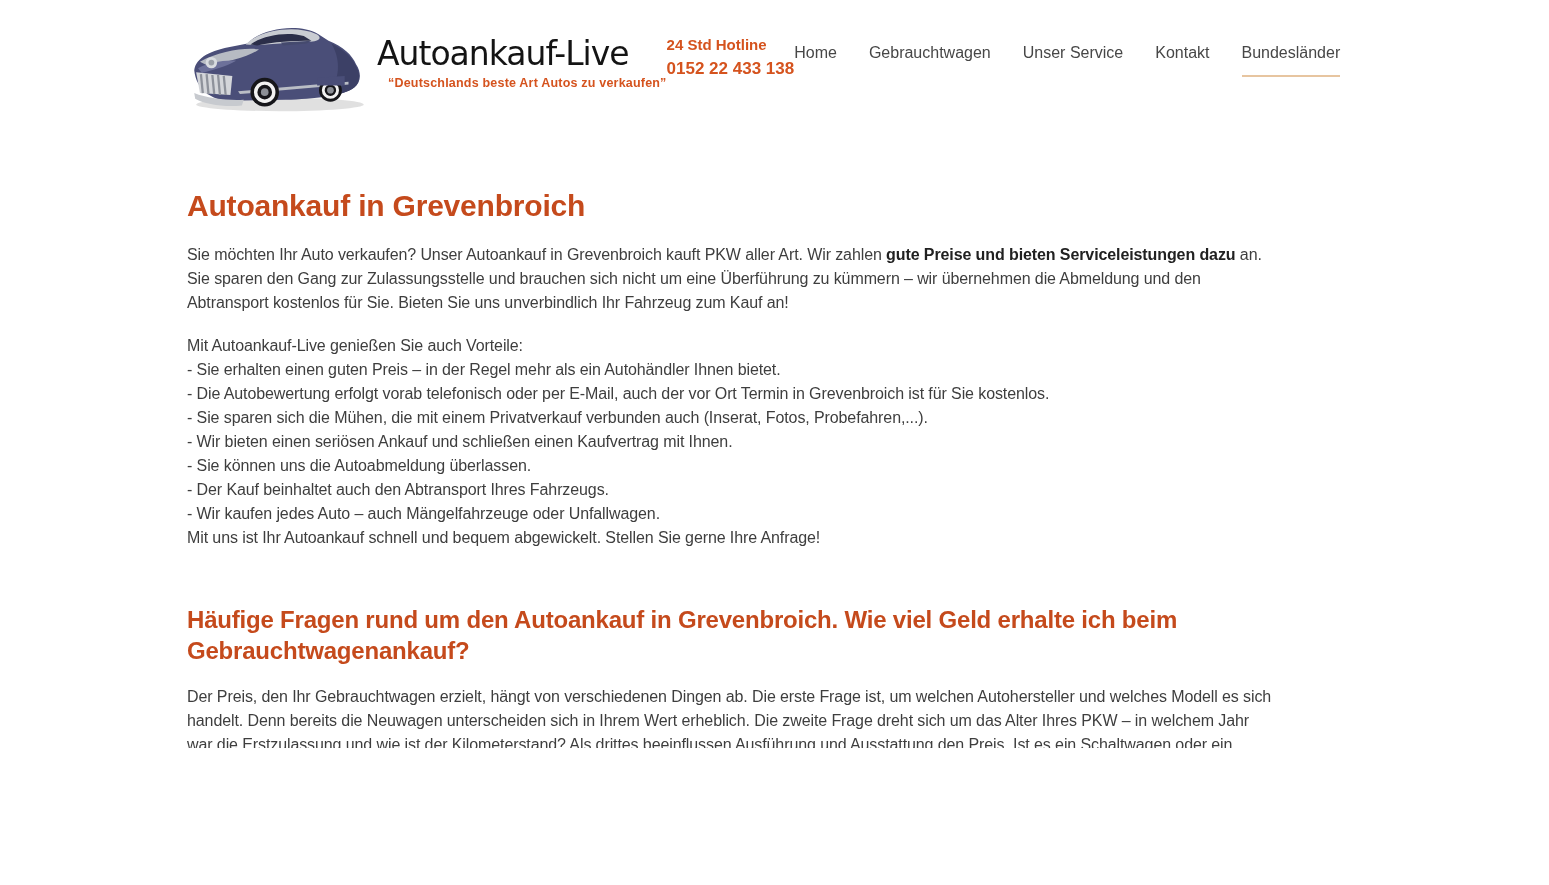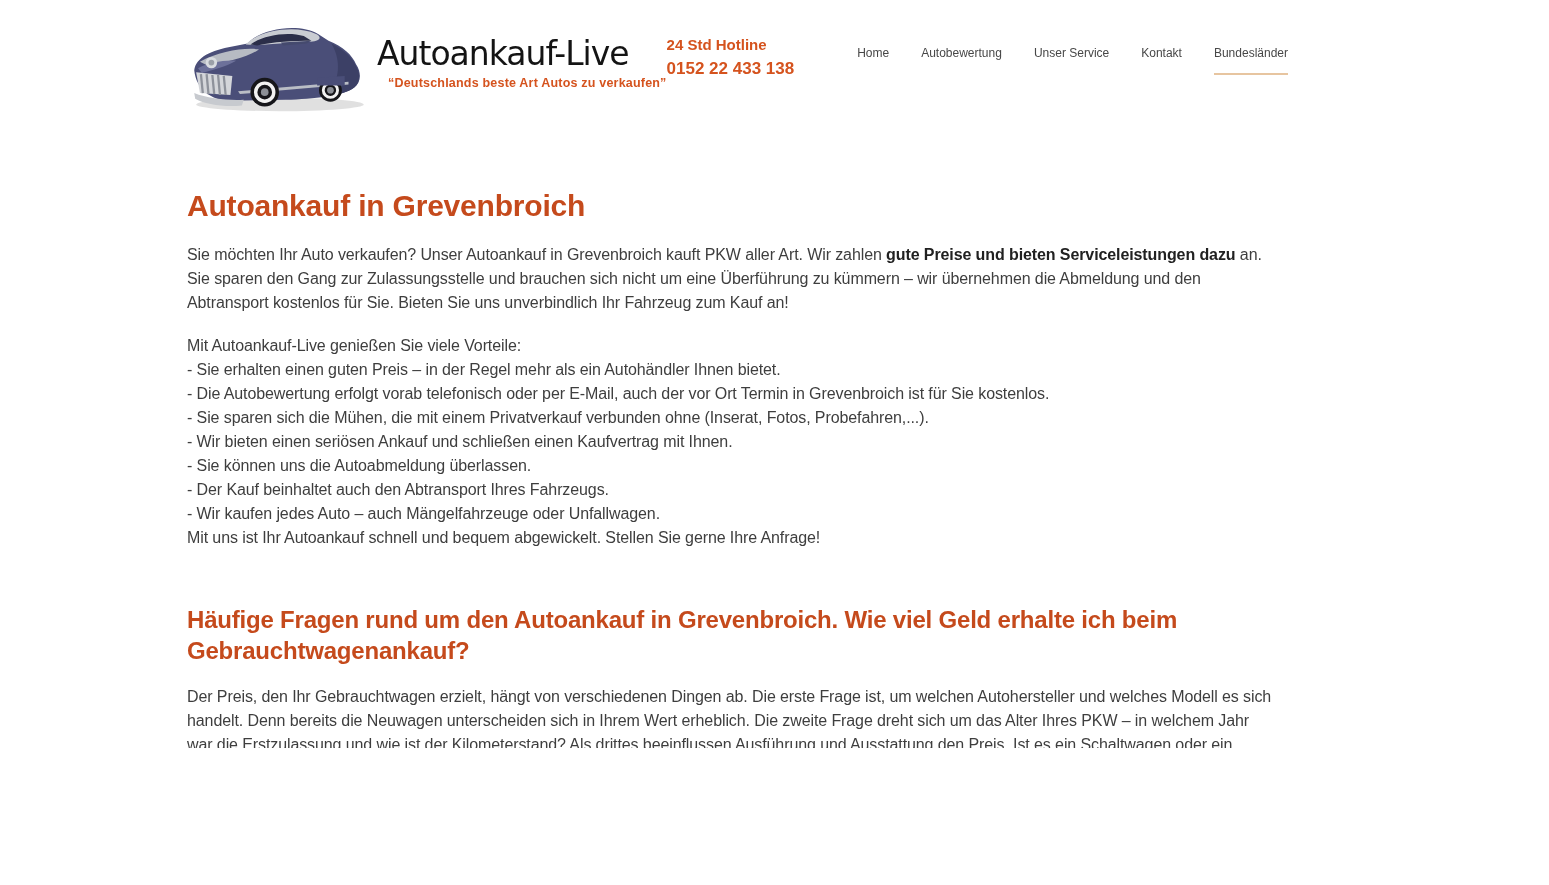--- a/index.html
+++ b/index.html
@@ -28,21 +28,21 @@
   .brand-tagline {
     font-size:12.5px; font-weight:700; color:#d5531e; margin-top:3px; letter-spacing:0.2px;
     white-space:nowrap;
     margin-left:11px;
   }
   .hotline { margin-top:-14px; white-space:nowrap; }
   .hotline-label { font-size:15px; font-weight:700; color:#d5531e; line-height:22px; }
   .hotline-number { display:block; font-size:17px; font-weight:700; color:#d5531e; line-height:26px; text-decoration:none; cursor:pointer; }
   .main-nav { margin-left:auto; display:flex; align-items:flex-start; gap:32px; margin-top:-10px; }
   .nav-item {
-    font-size:12px; color:#474747; text-decoration:none; cursor:pointer;
+    font-size:16px; color:#474747; text-decoration:none; cursor:pointer;
     padding-bottom:13px; border-bottom:2px solid transparent; white-space:nowrap;
   }
   .nav-item.active { border-bottom-color:#e7c5a0; }
 
   
   .content { margin:0 0 0 187px; width:1088px; }
   h1.page-title {
     margin-top:68px;
     font-size:30px; font-weight:700; color:#c54a1c; line-height:36px; letter-spacing:-0.2px;
   }
@@ -116,39 +116,39 @@
       </span>
     </a>
 
     <div class="hotline">
       <div class="hotline-label">24 Std Hotline</div>
       <a class="hotline-number">0152 22 433 138</a>
     </div>
 
     <nav class="main-nav">
       <a class="nav-item">Home</a>
-      <a class="nav-item">Autobewertung</a>
+      <a class="nav-item">Gebrauchtwagen</a>
       <a class="nav-item">Unser Service</a>
       <a class="nav-item">Kontakt</a>
       <a class="nav-item active">Bundesländer</a>
     </nav>
   </header>
 
   <main class="content">
 
     <h1 class="page-title">Autoankauf in Grevenbroich</h1>
 
     <p class="body-text"><span>Sie möchten Ihr Auto verkaufen? Unser Autoankauf in Grevenbroich kauft PKW aller Art. Wir zahlen </span><b>gute Preise und bieten Serviceleistungen dazu</b><span> an. Sie sparen den Gang zur Zulassungsstelle und brauchen sich nicht um eine Überführung zu kümmern – wir übernehmen die Abmeldung und den Abtransport kostenlos für Sie. Bieten Sie uns unverbindlich Ihr Fahrzeug zum Kauf an!</span></p>
 
 
     <div class="line-block">
-      <div>Mit Autoankauf-Live genießen Sie viele Vorteile:</div>
+      <div>Mit Autoankauf-Live genießen Sie auch Vorteile:</div>
       <div>- Sie erhalten einen guten Preis – in der Regel mehr als ein Autohändler Ihnen bietet.</div>
       <div>- Die Autobewertung erfolgt vorab telefonisch oder per E-Mail, auch der vor Ort Termin in Grevenbroich ist für Sie kostenlos.</div>
-      <div>- Sie sparen sich die Mühen, die mit einem Privatverkauf verbunden ohne (Inserat, Fotos, Probefahren,...).</div>
+      <div>- Sie sparen sich die Mühen, die mit einem Privatverkauf verbunden auch (Inserat, Fotos, Probefahren,...).</div>
       <div>- Wir bieten einen seriösen Ankauf und schließen einen Kaufvertrag mit Ihnen.</div>
       <div>- Sie können uns die Autoabmeldung überlassen.</div>
       <div>- Der Kauf beinhaltet auch den Abtransport Ihres Fahrzeugs.</div>
       <div>- Wir kaufen jedes Auto – auch Mängelfahrzeuge oder Unfallwagen.</div>
       <div>Mit uns ist Ihr Autoankauf schnell und bequem abgewickelt. Stellen Sie gerne Ihre Anfrage!</div>
     </div>
 
     <h2 class="section-heading">Häufige Fragen rund um den Autoankauf in Grevenbroich. Wie viel Geld erhalte ich beim Gebrauchtwagenankauf?</h2>
 
     <p class="body-text"><span>Der Preis, den Ihr Gebrauchtwagen erzielt, hängt von verschiedenen Dingen ab. Die erste Frage ist, um welchen Autohersteller und welches Modell es sich handelt. Denn bereits die Neuwagen unterscheiden sich in Ihrem Wert erheblich. Die zweite Frage dreht sich um das Alter Ihres PKW – in welchem Jahr war die Erstzulassung und wie ist der Kilometerstand? Als drittes beeinflussen Ausführung und Ausstattung den Preis. Ist es ein Schaltwagen oder ein Automatikwagen? Mit Klimaanlage oder ohne? Mit Diesel Motor oder Benzin? Abschließend nehmen bekannte Mängel oder anstehende Reparaturen Einfluss auf den Preis. Wenn Sie also wissen wollen, wie viel Geld Sie beim Gebrauchtwagenankauf in Grevenbroich von uns erhalten, empfehlen wir Ihnen, uns eine </span></p>

